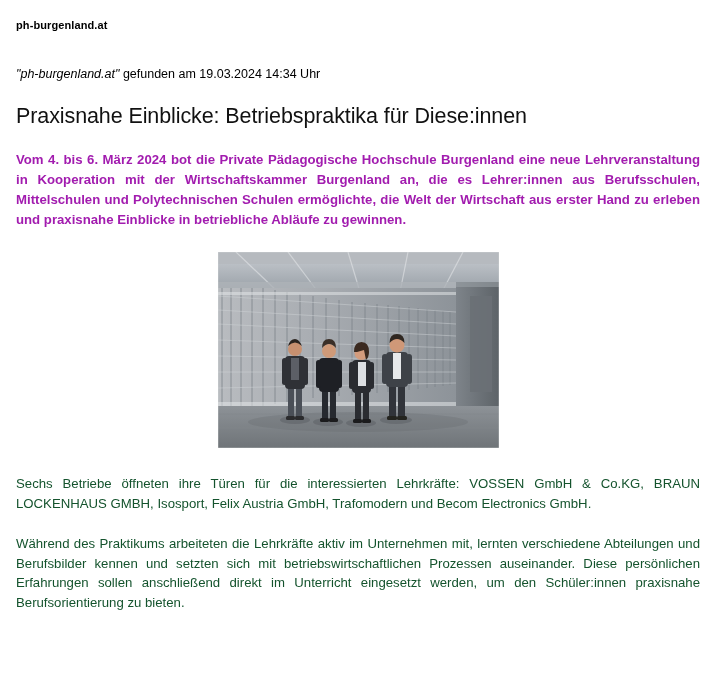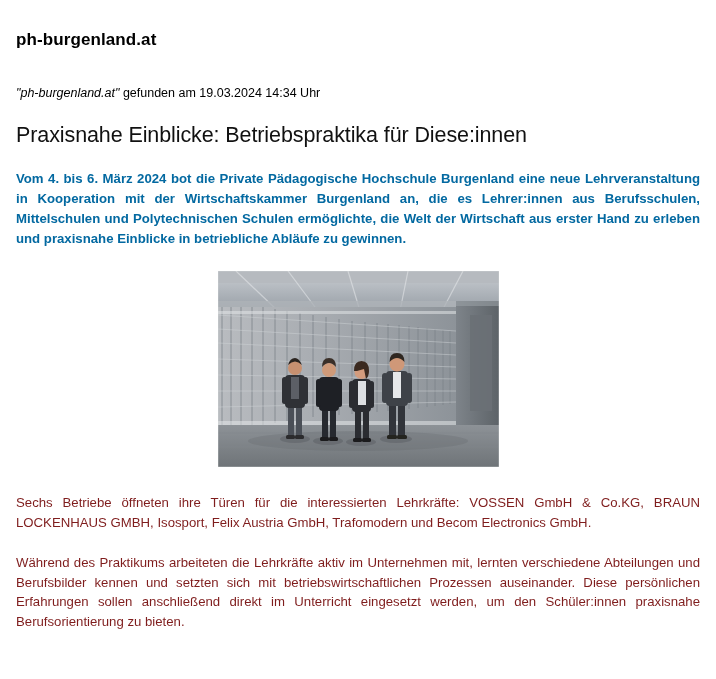--- a/index.html
+++ b/index.html
@@ -13,25 +13,25 @@
     font-family: "Liberation Sans", sans-serif;
     color: #000000;
     overflow: hidden;
   }
   .page {
     padding: 14px 16px 0 16px;
     box-sizing: border-box;
     width: 716px;
   }
   .source-name {
-    font-size: 17px;
+    font-size: 11px;
     font-weight: bold;
     color: #000000;
     letter-spacing: 0.1px;
-    margin: 16px 0 0 0;
+    margin: 5px 0 0 0;
   }
   .found-line {
     font-size: 12.5px;
     color: #000000;
     margin: 36px 0 0 0;
   }
   .found-line .quoted {
     font-style: italic;
     font-weight: normal;
   }
@@ -41,38 +41,38 @@
     color: #111111;
     margin: 22px 0 0 0;
     letter-spacing: -0.1px;
     line-height: 1.25;
   }
   .lead {
     font-size: 13.2px;
     font-weight: bold;
     line-height: 1.52;
     margin: 20px 0 0 0;
-    color: #0369a1;
+    color: #a21caf;
     text-align: justify;
   }
   .figure {
     margin: 22px auto 0 auto;
     width: 281px;
     height: 196px;
     display: block;
   }
   .figure svg {
     display: block;
     width: 281px;
     height: 196px;
   }
   .body-par {
     font-size: 13.2px;
     line-height: 1.5;
-    color: #7f1d1d;
+    color: #14532d;
     margin: 20px 0 0 0;
     text-align: justify;
   }
   .body-par.first {
     margin-top: 26px;
   }
 </style>
 </head>
 <body>
 

